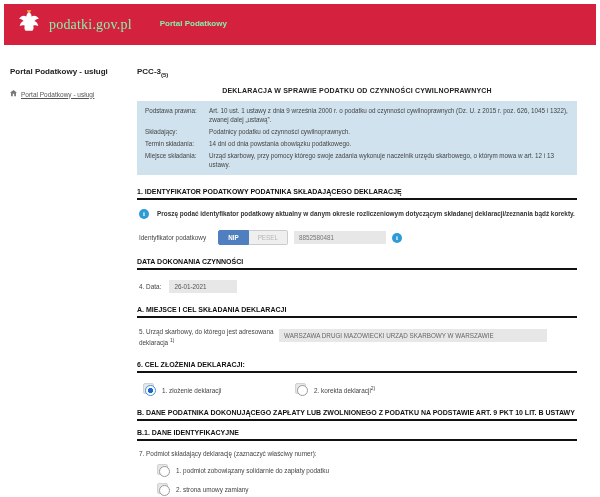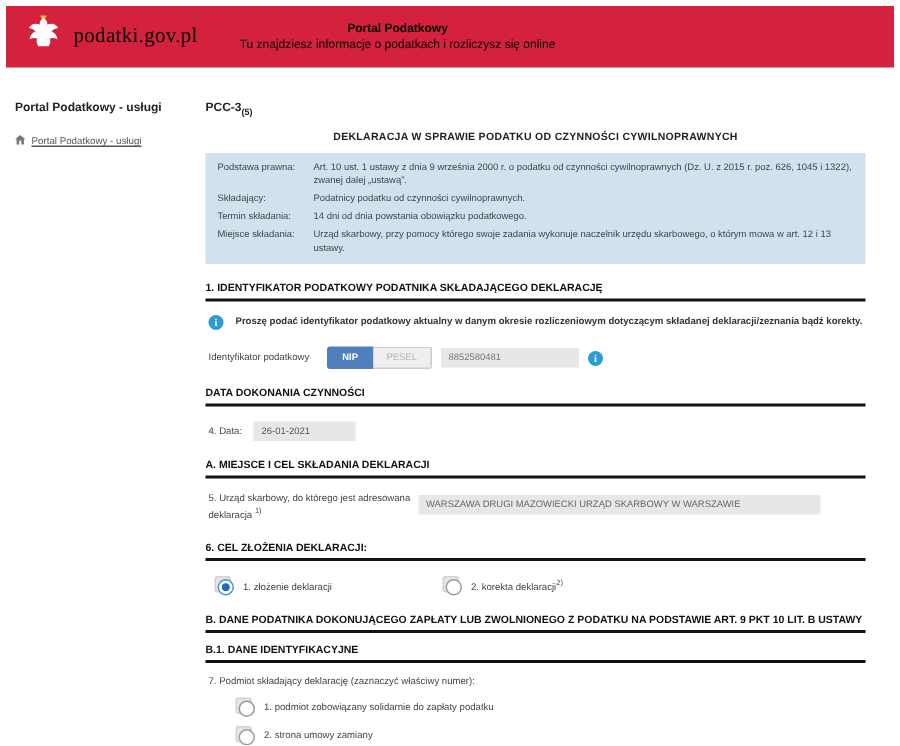--- a/index.html
+++ b/index.html
@@ -1,19 +1,19 @@
 <!DOCTYPE html>
 <html><head>
 <meta charset="utf-8">
 <style>
   * { box-sizing: border-box; margin: 0; padding: 0; }
   html, body { width: 600px; height: 497px; overflow: hidden; background: #fff;
     font-family: "Liberation Sans", sans-serif; color: #333; }
   .top-banner { margin: 4px 4px 0 4px; height: 41px; background: #d4213d;
-    display: flex; align-items: center; padding: 0 14px; color: #000000; }
+    display: flex; align-items: center; padding: 0 14px; color: #86efac; }
   .brand-wrap { display: flex; align-items: center; gap: 9px; }
   .brand-text { font-family: "Liberation Serif", serif; font-size: 14px; letter-spacing: .2px; }
   .portal-block { margin-left: 28px; line-height: 1.35; text-align: center; }
   .portal-title { font-size: 8px; font-weight: bold; }
   .portal-sub { font-size: 8px; }
   .layout { display: flex; }
   .sidebar { width: 133px; flex: none; padding: 22px 6px 0 10px; }
   .sidebar-title { font-size: 8px; font-weight: bold; color: #222; margin-bottom: 14px; }
   .sidebar-link { display: flex; align-items: center; gap: 4px; font-size: 6.5px;
     color: #555; text-decoration: underline; cursor: pointer; }
@@ -74,21 +74,20 @@
     <span>
       <svg width="22" height="27" viewBox="0 0 24 30">
         <path fill="#e8b33a" d="M9.5 1.5 h5 l-1 2.2 h-3 z"></path>
         <path fill="#ffffff" d="M12 3.2 c-2 1.5 -3 3 -2.8 5 C6 6.7 3 7.7 1 10.7 c2.5 .3 4 1.2 5 2.7 c-2.5 1 -4 3 -4.3 5.6 c2 -1 4 -1.2 5.6 -.4 c-.8 2 -.4 4 .9 5.6 h7.6 c1.3 -1.6 1.7 -3.6 .9 -5.6 c1.6 -.8 3.6 -.6 5.6 .4 c-.3 -2.6 -1.8 -4.6 -4.3 -5.6 c1 -1.5 2.5 -2.4 5 -2.7 C21 7.7 18 6.7 14.8 8.2 C15 6.2 14 4.7 12 3.2 z"></path>
       </svg>
     </span>
     <span class="brand-text">podatki.gov.pl</span>
   </div>
   <div class="portal-block">
     <div class="portal-title">Portal Podatkowy</div>
-    <div class="portal-sub">Tu znajdziesz informacje o podatkach i rozliczysz się online</div>
   </div>
 </div>
 
 <div class="layout">
   <div class="sidebar">
     <div class="sidebar-title">Portal Podatkowy - usługi</div>
     <div class="sidebar-link">
       <span>
         <svg width="7" height="7" viewBox="0 0 10 10">
             <path d="M5 0 L10 4 H8.5 V9 H6 V5.5 H4 V9 H1.5 V4 H0 Z" fill="#777"></path>

